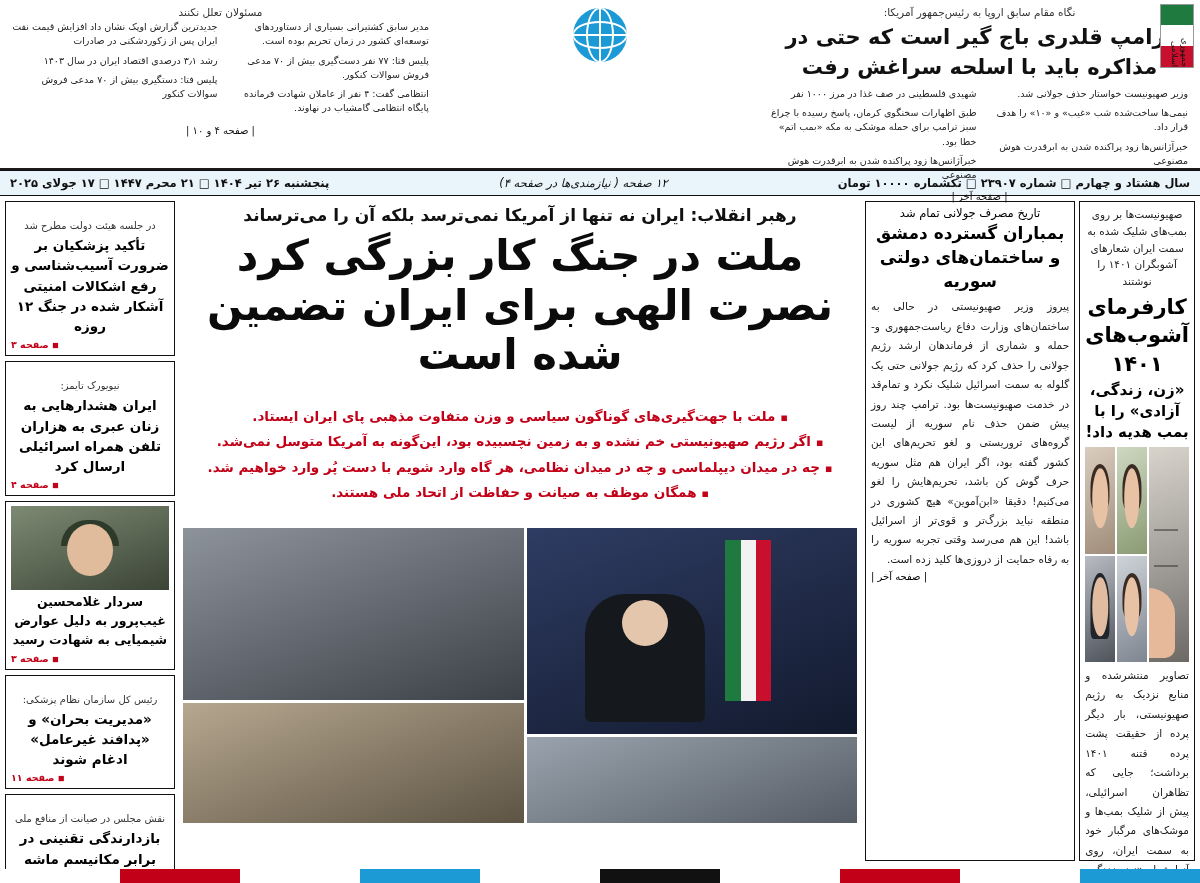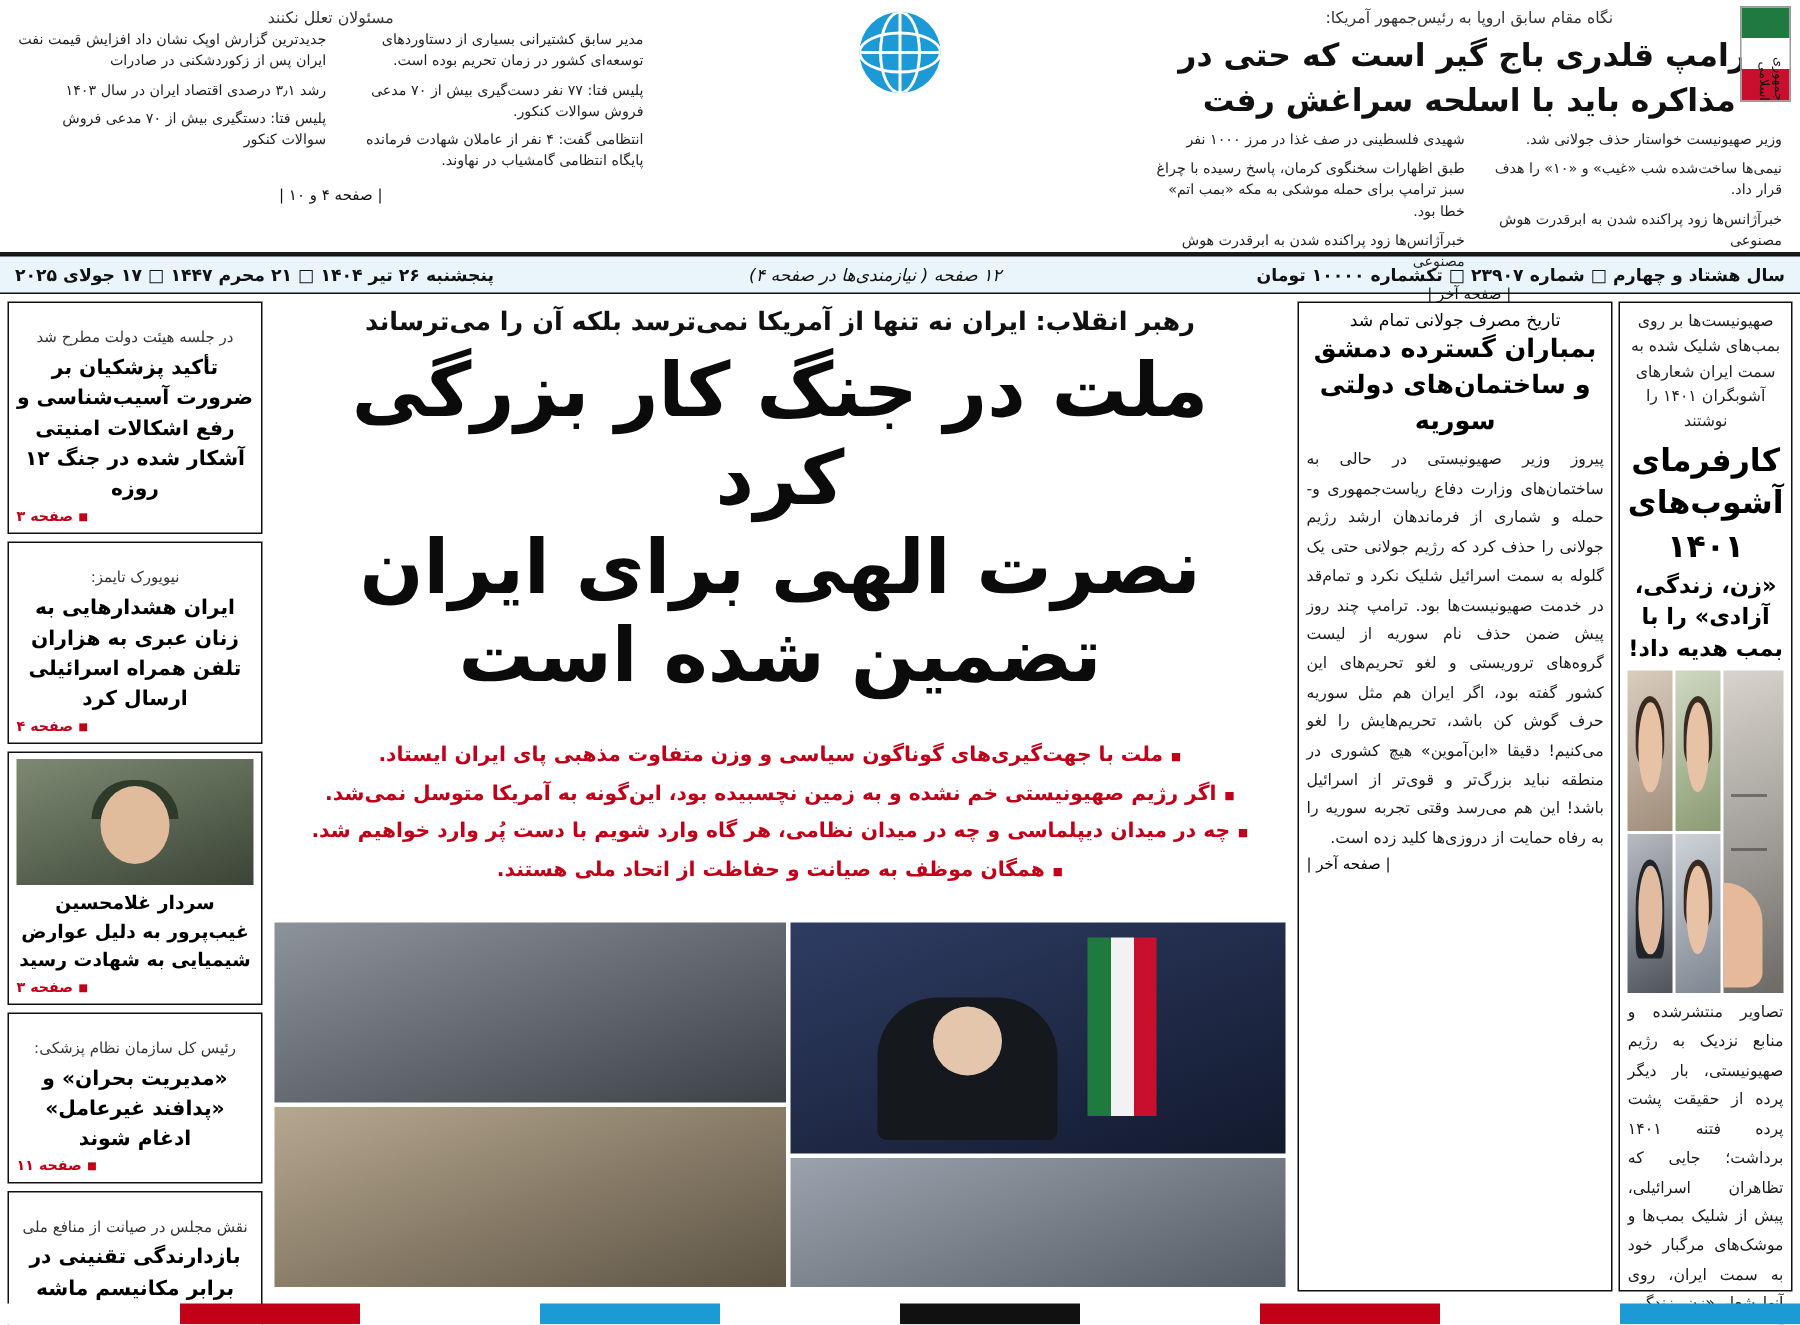--- a/index.html
+++ b/index.html
@@ -163,21 +163,21 @@
   .pg-ref { font-size: 10px; text-align: left; margin-top: 2px; }
   .rc-title2 { font-size: 17px; font-weight: bold; text-align: center; line-height: 1.4; margin: 2px 0; }
   .rc-kicker2 { font-size: 11.5px; text-align: center; }
 
   
   .lead-kicker {
     font-size: 17px; font-weight: bold; text-align: center; color: #111;
     padding: 4px 4px 6px;
   }
   .lead-title {
-    font-size: 50px; font-weight: bold; text-align: center; line-height: 1.18;
+    font-size: 42px; font-weight: bold; text-align: center; line-height: 1.18;
     color: #0b0b0b; padding: 0 4px;
   }
   .lead-bullets { padding: 10px 10px 4px; }
   .lead-bullets li {
     list-style: none;
     font-size: 13.5px; font-weight: bold; color: #c20017;
     text-align: center; line-height: 1.6; margin-bottom: 4px;
     position: relative;
   }
   .lead-bullets li:before {

